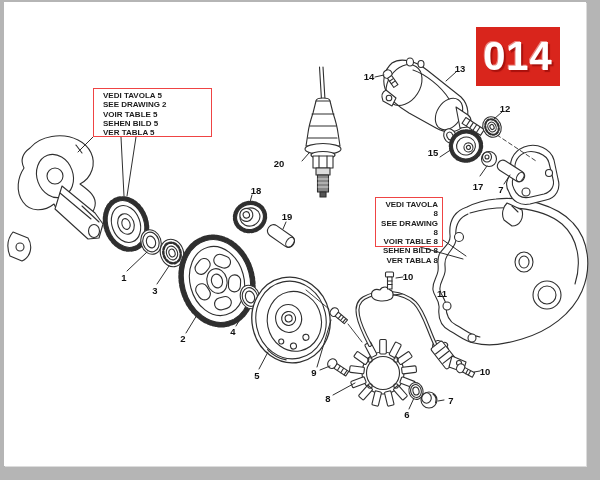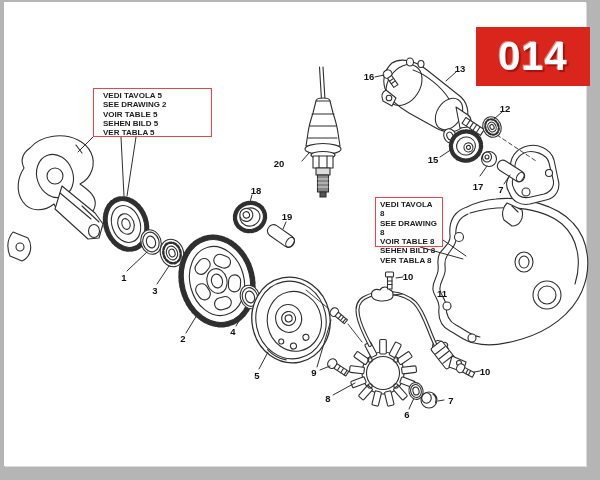--- a/index.html
+++ b/index.html
@@ -7,34 +7,34 @@
     width:600px;height:480px;position:relative;overflow:hidden;
     background:#b5b5b5;
     font-family:"Liberation Sans","DejaVu Sans",sans-serif;
   }
   .page{
     position:absolute;left:4px;top:2px;width:582px;height:464px;
     background:#ffffff;box-shadow:1px 1px 0 #dcdcdc;
   }
   .art{position:absolute;left:0;top:0;}
   .badge{
-    position:absolute;left:476px;top:27px;width:114px;height:59px;
+    position:absolute;left:476px;top:27px;width:84px;height:59px;
     display:flex;align-items:center;justify-content:center;
   }
   .badge span{
     color:#ffffff;font-size:40px;font-weight:bold;letter-spacing:1px;
     text-shadow:2px 2px 1px rgba(130,0,0,.55), -1px -1px 0 rgba(255,255,255,.45);
   }
   .infobox{
     position:absolute;border:1px solid #ef4444;background:#ffffff;
     font-size:8px;font-weight:bold;color:#1c1c1c;line-height:9.3px;
     padding:2px 4px;box-sizing:border-box;
   }
   .infobox.left{left:93px;top:88px;width:119px;height:49px;text-align:left;padding-left:9px;}
-  .infobox.right{left:375px;top:197px;width:68px;height:50px;padding-right:4px;}
+  .infobox.right{left:375px;top:197px;width:68px;height:50px;text-align:right;padding-right:4px;}
   .plabel{
     position:absolute;transform:translate(-50%,-50%);
     font-size:9.5px;font-weight:bold;color:#111;
   }
 </style>
 </head>
 <body>
 
 <div class="page"></div>
 
@@ -348,20 +348,20 @@
     <span class="plabel" style="left: 257px; top: 375px;">5</span>
     <span class="plabel" style="left: 407px; top: 414px;">6</span>
     <span class="plabel" style="left: 451px; top: 400px;">7</span>
     <span class="plabel" style="left: 328px; top: 398px;">8</span>
     <span class="plabel" style="left: 314px; top: 372px;">9</span>
     <span class="plabel" style="left: 408px; top: 276px;">10</span>
     <span class="plabel" style="left: 409px; top: 293px; margin-left: 33px;">11</span>
     <span class="plabel" style="left: 485px; top: 371px;">10</span>
     <span class="plabel" style="left: 505px; top: 108px;">12</span>
     <span class="plabel" style="left: 460px; top: 68px;">13</span>
-    <span class="plabel" style="left: 369px; top: 76px;">16</span>
-    <span class="plabel" style="left: 433px; top: 159px;">15</span>
+    <span class="plabel" style="left: 369px; top: 76px;">14</span>
+    <span class="plabel" style="left: 433px; top: 152px;">15</span>
     <span class="plabel" style="left: 501px; top: 189px;">7</span>
     <span class="plabel" style="left: 478px; top: 174px; margin-top: 12px;">17</span>
     <span class="plabel" style="left: 256px; top: 190px;">18</span>
     <span class="plabel" style="left: 287px; top: 216px;">19</span>
     <span class="plabel" style="left: 279px; top: 163px;">20</span>
   </div>
 
 </body></html>

